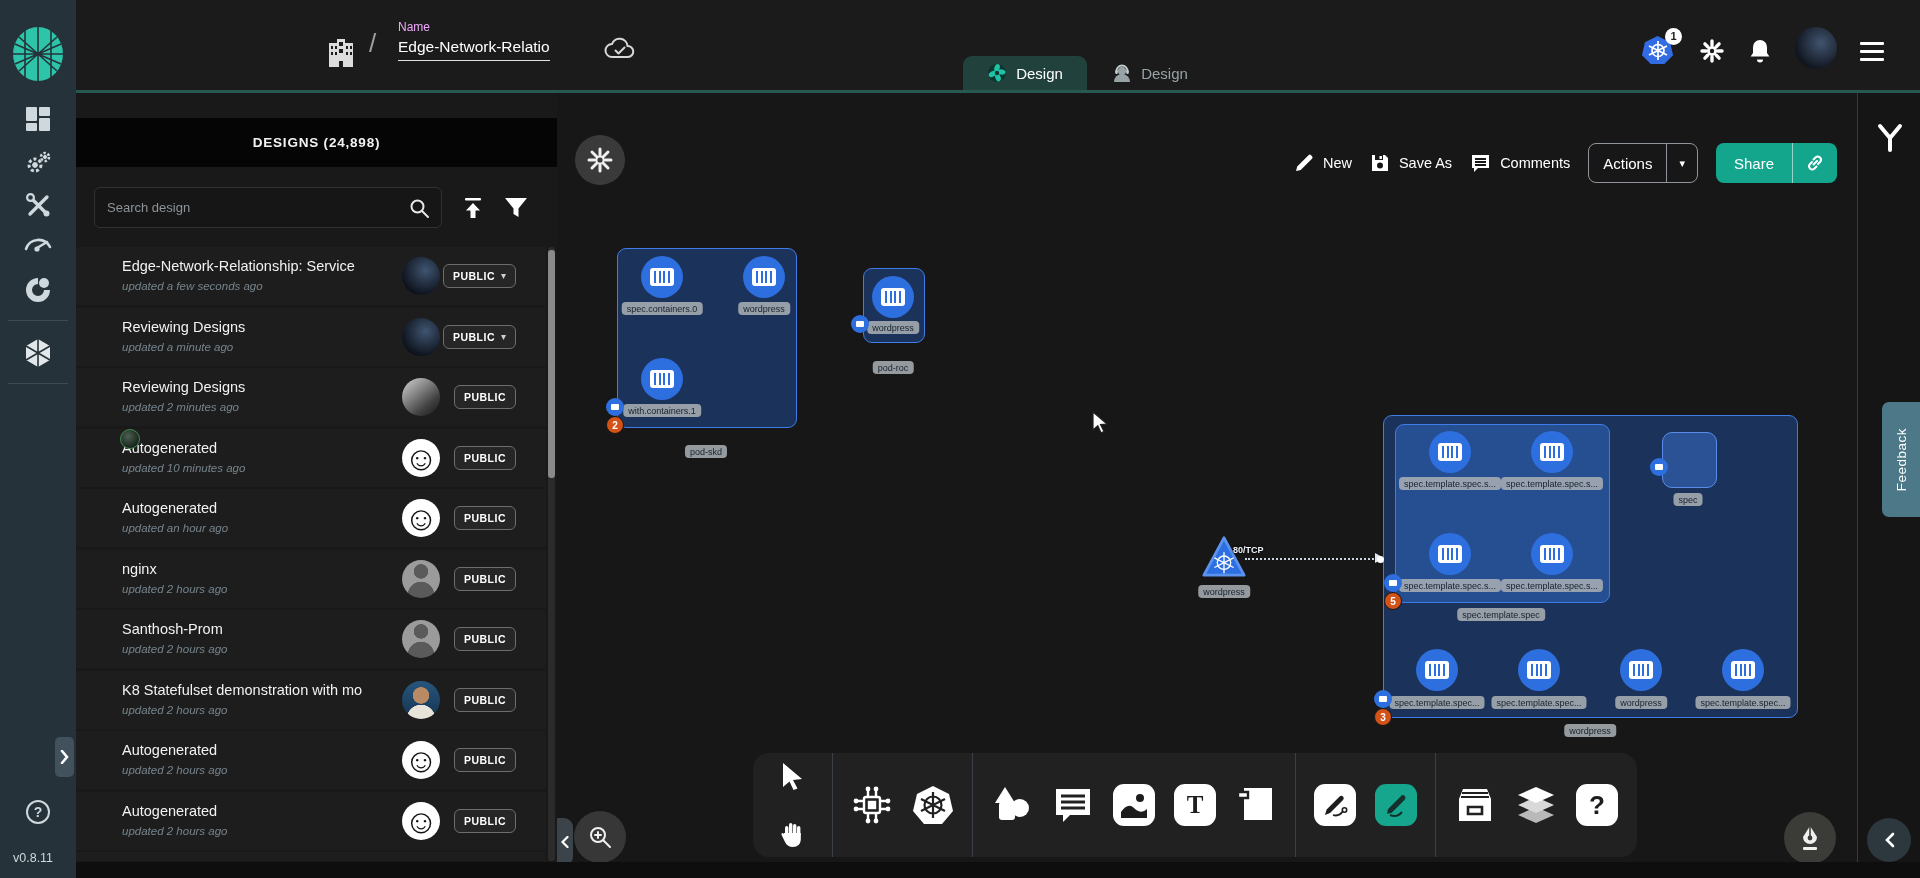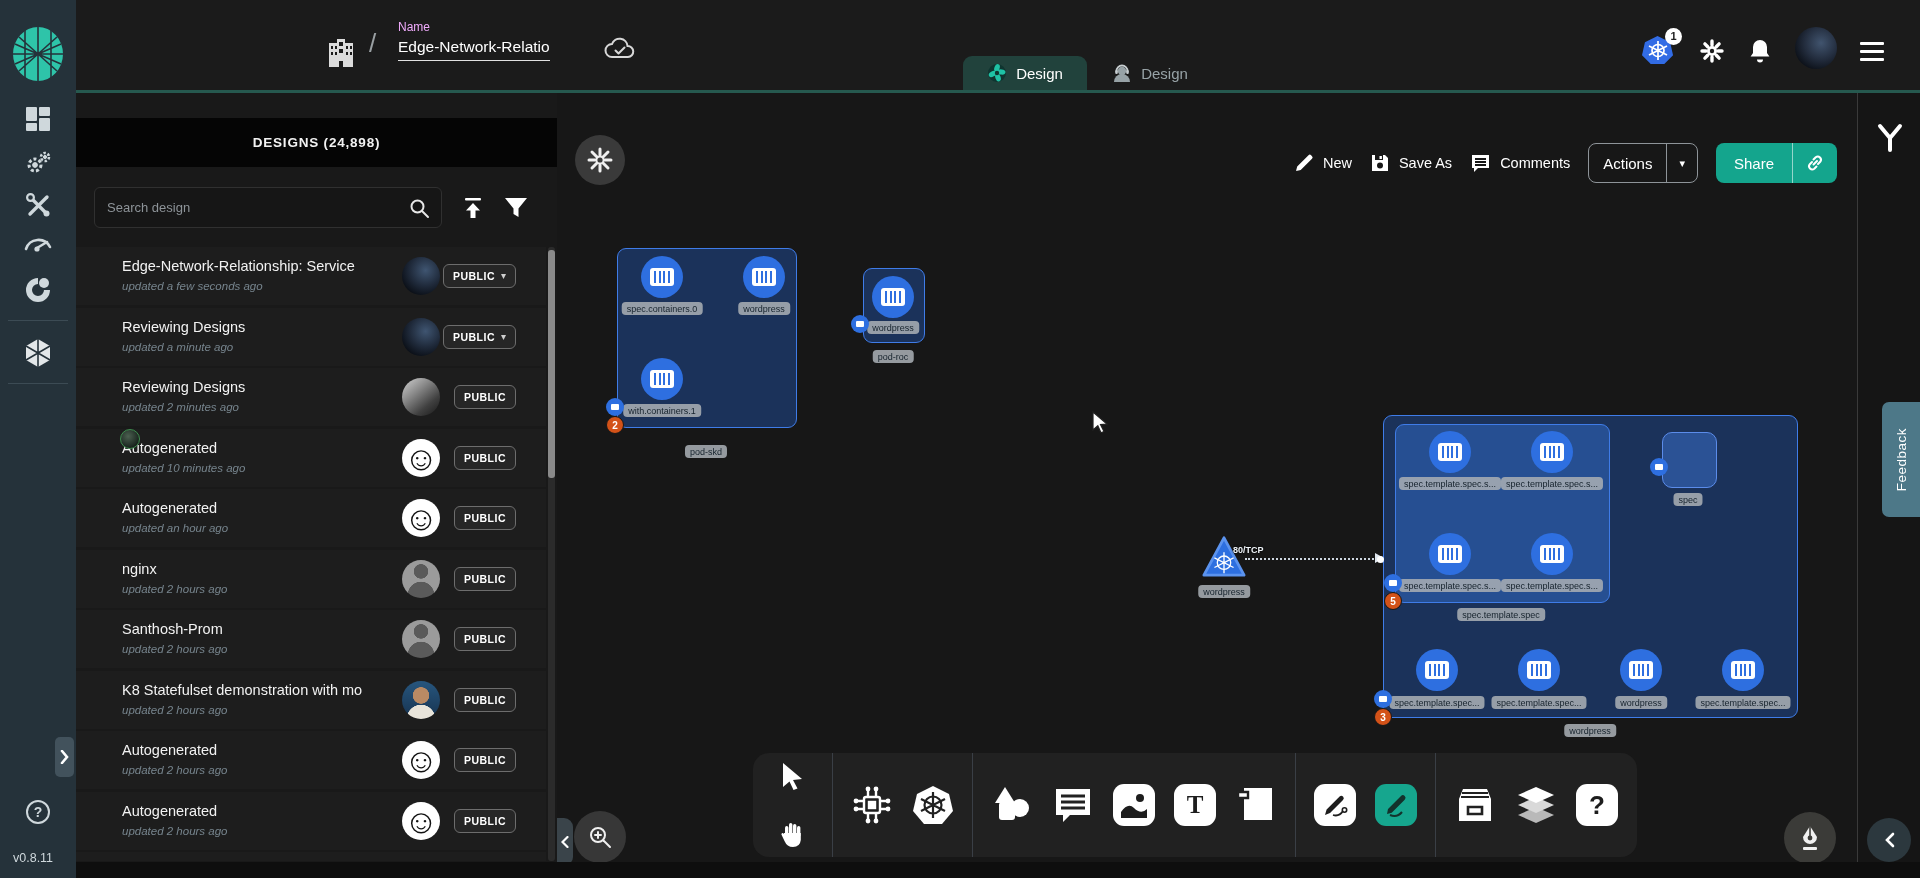--- a/index.html
+++ b/index.html
@@ -561,21 +561,21 @@
               <i></i>
               <i></i>
               <i></i>
               <i></i>
             </span>
           </div>
         <div class="chip" style="left:336px;top:228px">wordpress</div>
         <div class="nbadge blue" style="left:294px;top:222px">
             <i></i>
           </div>
-        <div class="chip" style="left:336px;top:257px">pod-roc</div>
+        <div class="chip" style="left:336px;top:268px">pod-roc</div>
 
         <div class="tri-wrap">
           <svg width="46" height="44" viewBox="0 0 48 46">
               <path d="M24 3 L45 42 H3 Z" fill="#2d6fe0" stroke="#5b93ef" stroke-width="3" stroke-linejoin="round"></path>
             <g stroke="#fff" stroke-width="1.4" fill="none">
                 <circle cx="24" cy="29" r="7"></circle>
                 <path d="M24 18 L24 40 M14 24 L34 34 M34 24 L14 34"></path>
               </g>
             </svg>
         </div>

